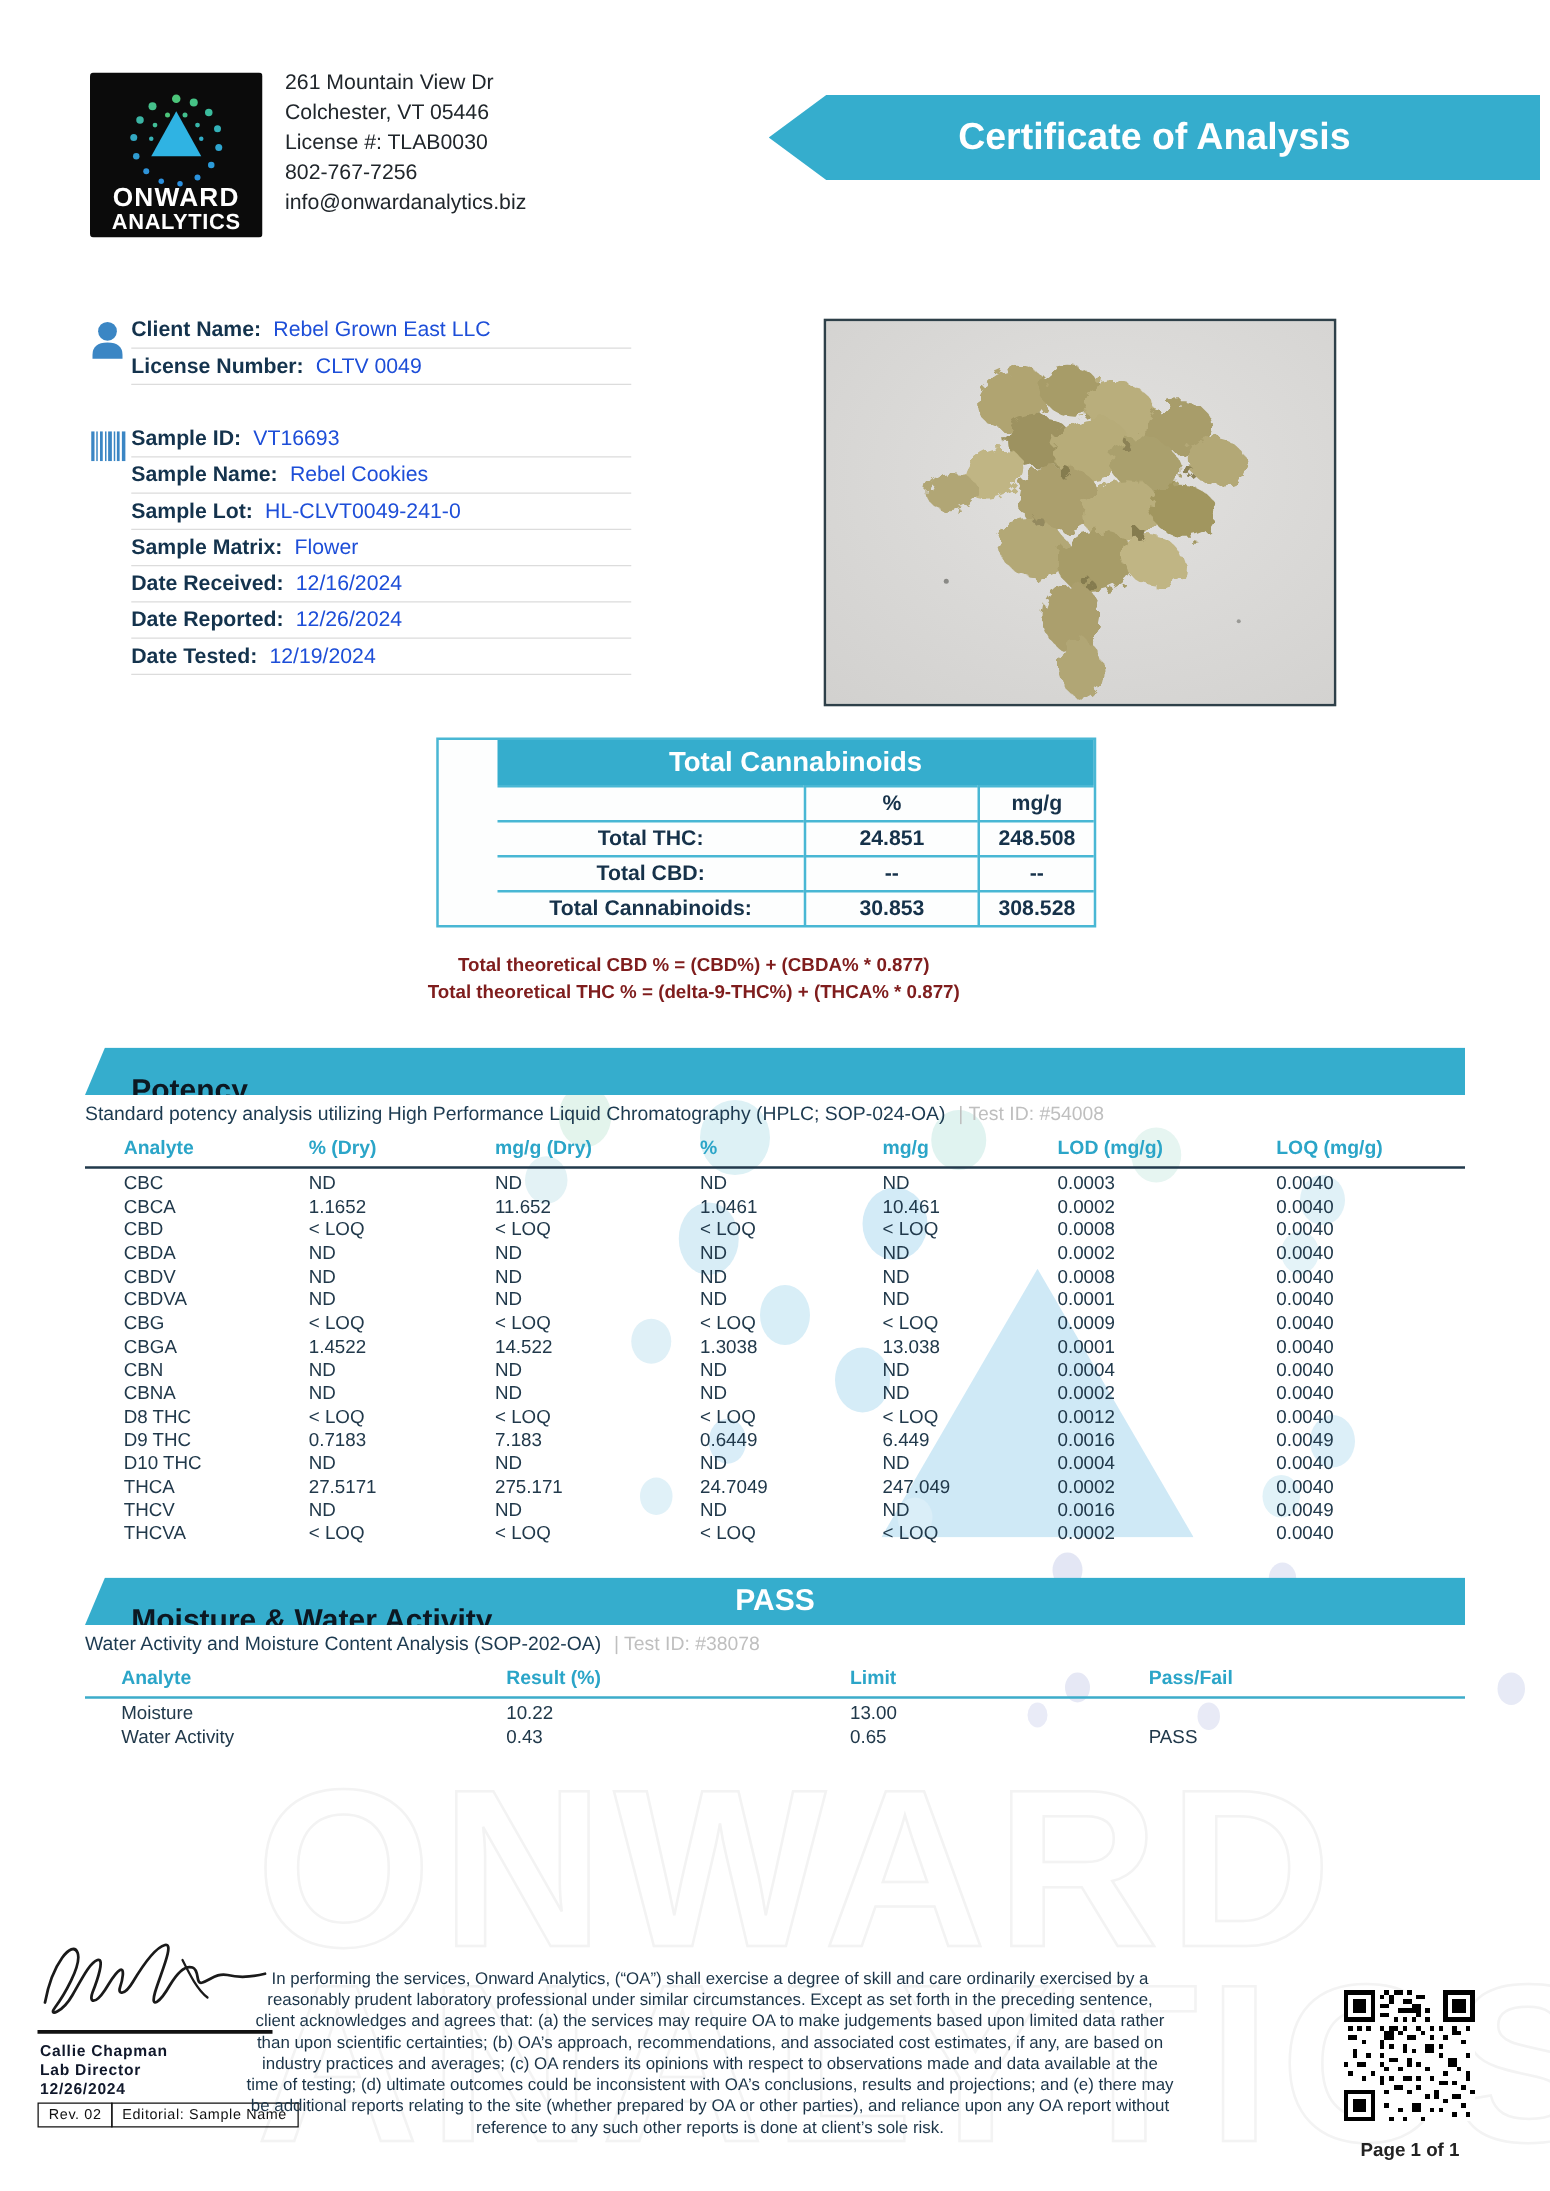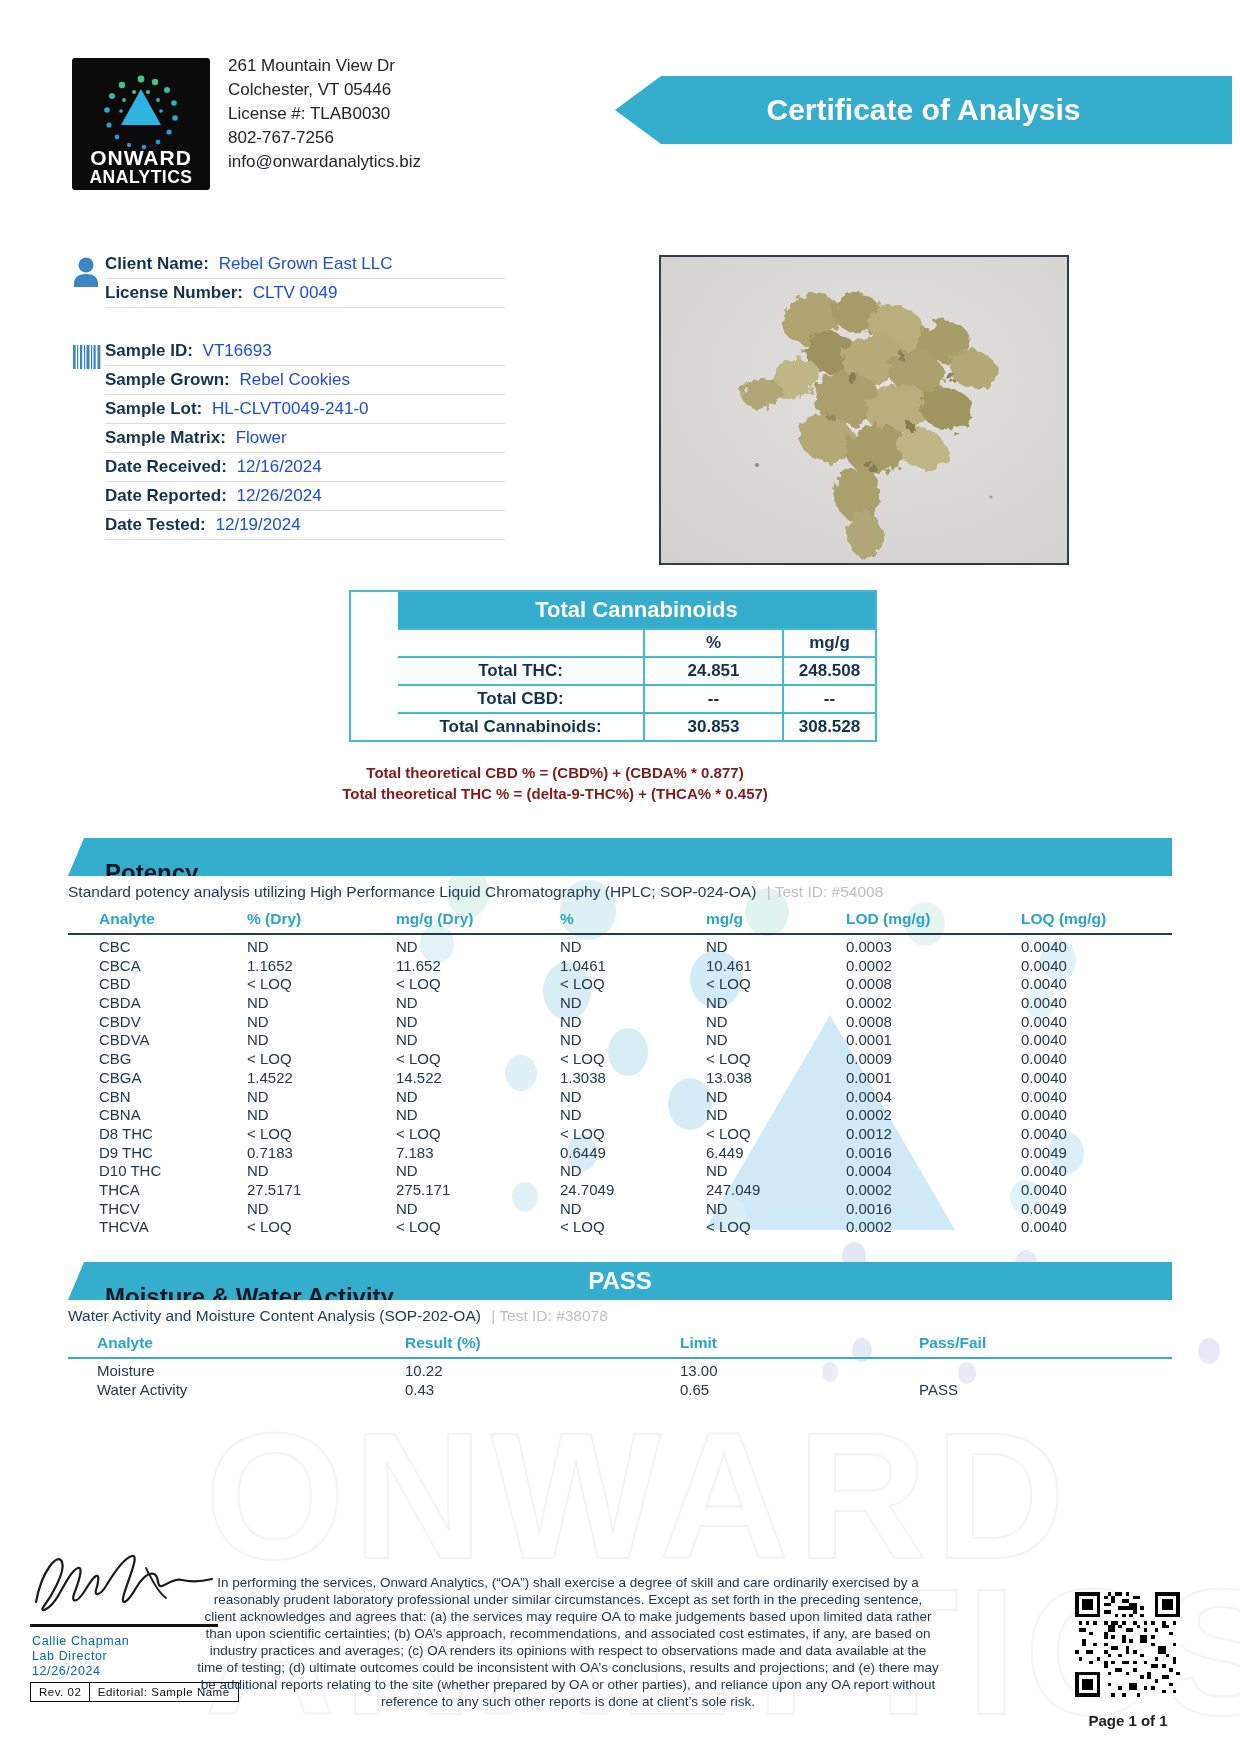--- a/index.html
+++ b/index.html
@@ -52,21 +52,21 @@
   .pt-head,.pt-row{display:grid;grid-template-columns:148px 149px 164px 146px 140px 175px auto;padding-left:31px;}
   .mt-head,.mt-row{display:grid;grid-template-columns:308px 275px 239px auto;padding-left:29px;}
   .pt-head,.mt-head{margin-top:9px;font-size:15.5px;font-weight:bold;color:#2ba5c8;padding-bottom:5px;}
   .pt-head{border-bottom:2px solid #223a4c;}
   .mt-head{border-bottom:2px solid #3cacca;}
   .pt-body{margin-top:3px;}
   .pt-row>div,.mt-row>div{height:18.7px;line-height:18.7px;font-size:15px;color:#21394b;}
   
   .sig-art{position:absolute;left:28px;top:1540px;}
   .sig-line{position:absolute;left:30px;top:1624px;width:188px;height:3px;background:#111;}
-  .sig-name{position:absolute;left:32px;top:1634px;font-size:12.5px;line-height:15px;letter-spacing:0.6px;color:#0369a1;}
+  .sig-name{position:absolute;left:32px;top:1634px;font-size:12.5px;line-height:15px;letter-spacing:0.6px;color:#0f172a;font-weight:bold;}
   .rev-boxes{position:absolute;left:30px;top:1682px;font-size:11.5px;letter-spacing:0.5px;color:#111;}
   .rev-boxes span{display:inline-block;border:1.5px solid #111;padding:3px 8px;}
   .rev-boxes span+span{margin-left:-1.5px;}
   .disclaimer{position:absolute;left:197px;top:1574px;width:742px;text-align:center;
               font-size:13.5px;line-height:17px;color:#1b3448;}
   .qr{position:absolute;left:1075px;top:1592px;width:105px;height:105px;}
   .page-label{position:absolute;left:1068px;top:1712px;width:120px;text-align:center;
               font-size:15px;font-weight:bold;color:#222;}
 </style>
 </head>
@@ -181,21 +181,21 @@
       </svg>
     </div>
     <div class="info-rows">
 
         <div class="info-row">
           <span class="lbl">Sample ID:</span>
           <span class="val">VT16693</span>
         </div>
 
         <div class="info-row">
-          <span class="lbl">Sample Grown:</span>
+          <span class="lbl">Sample Name:</span>
           <span class="val">Rebel Cookies</span>
         </div>
 
         <div class="info-row">
           <span class="lbl">Sample Lot:</span>
           <span class="val">HL-CLVT0049-241-0</span>
         </div>
 
         <div class="info-row">
           <span class="lbl">Sample Matrix:</span>
@@ -287,21 +287,21 @@
         <div class="tc-row">
           <div class="tc-cell">Total Cannabinoids:</div>
           <div class="tc-cell c2">30.853</div>
           <div class="tc-cell c3">308.528</div>
         </div>
       </div>
   </div>
 
   <div class="formulas z">
     <div>Total theoretical CBD % = (CBD%) + (CBDA% * 0.877)</div>
-    <div>Total theoretical THC % = (delta-9-THC%) + (THCA% * 0.457)</div>
+    <div>Total theoretical THC % = (delta-9-THC%) + (THCA% * 0.877)</div>
   </div>
 
   <div class="section potency-sec z">
     <div class="banner">
       <h2>Potency</h2>
     </div>
     <div class="subtitle">
       <span>Standard potency analysis utilizing High Performance Liquid Chromatography (HPLC; SOP-024-OA)</span>
       <span class="testid">| Test ID: #54008</span>
     </div>

